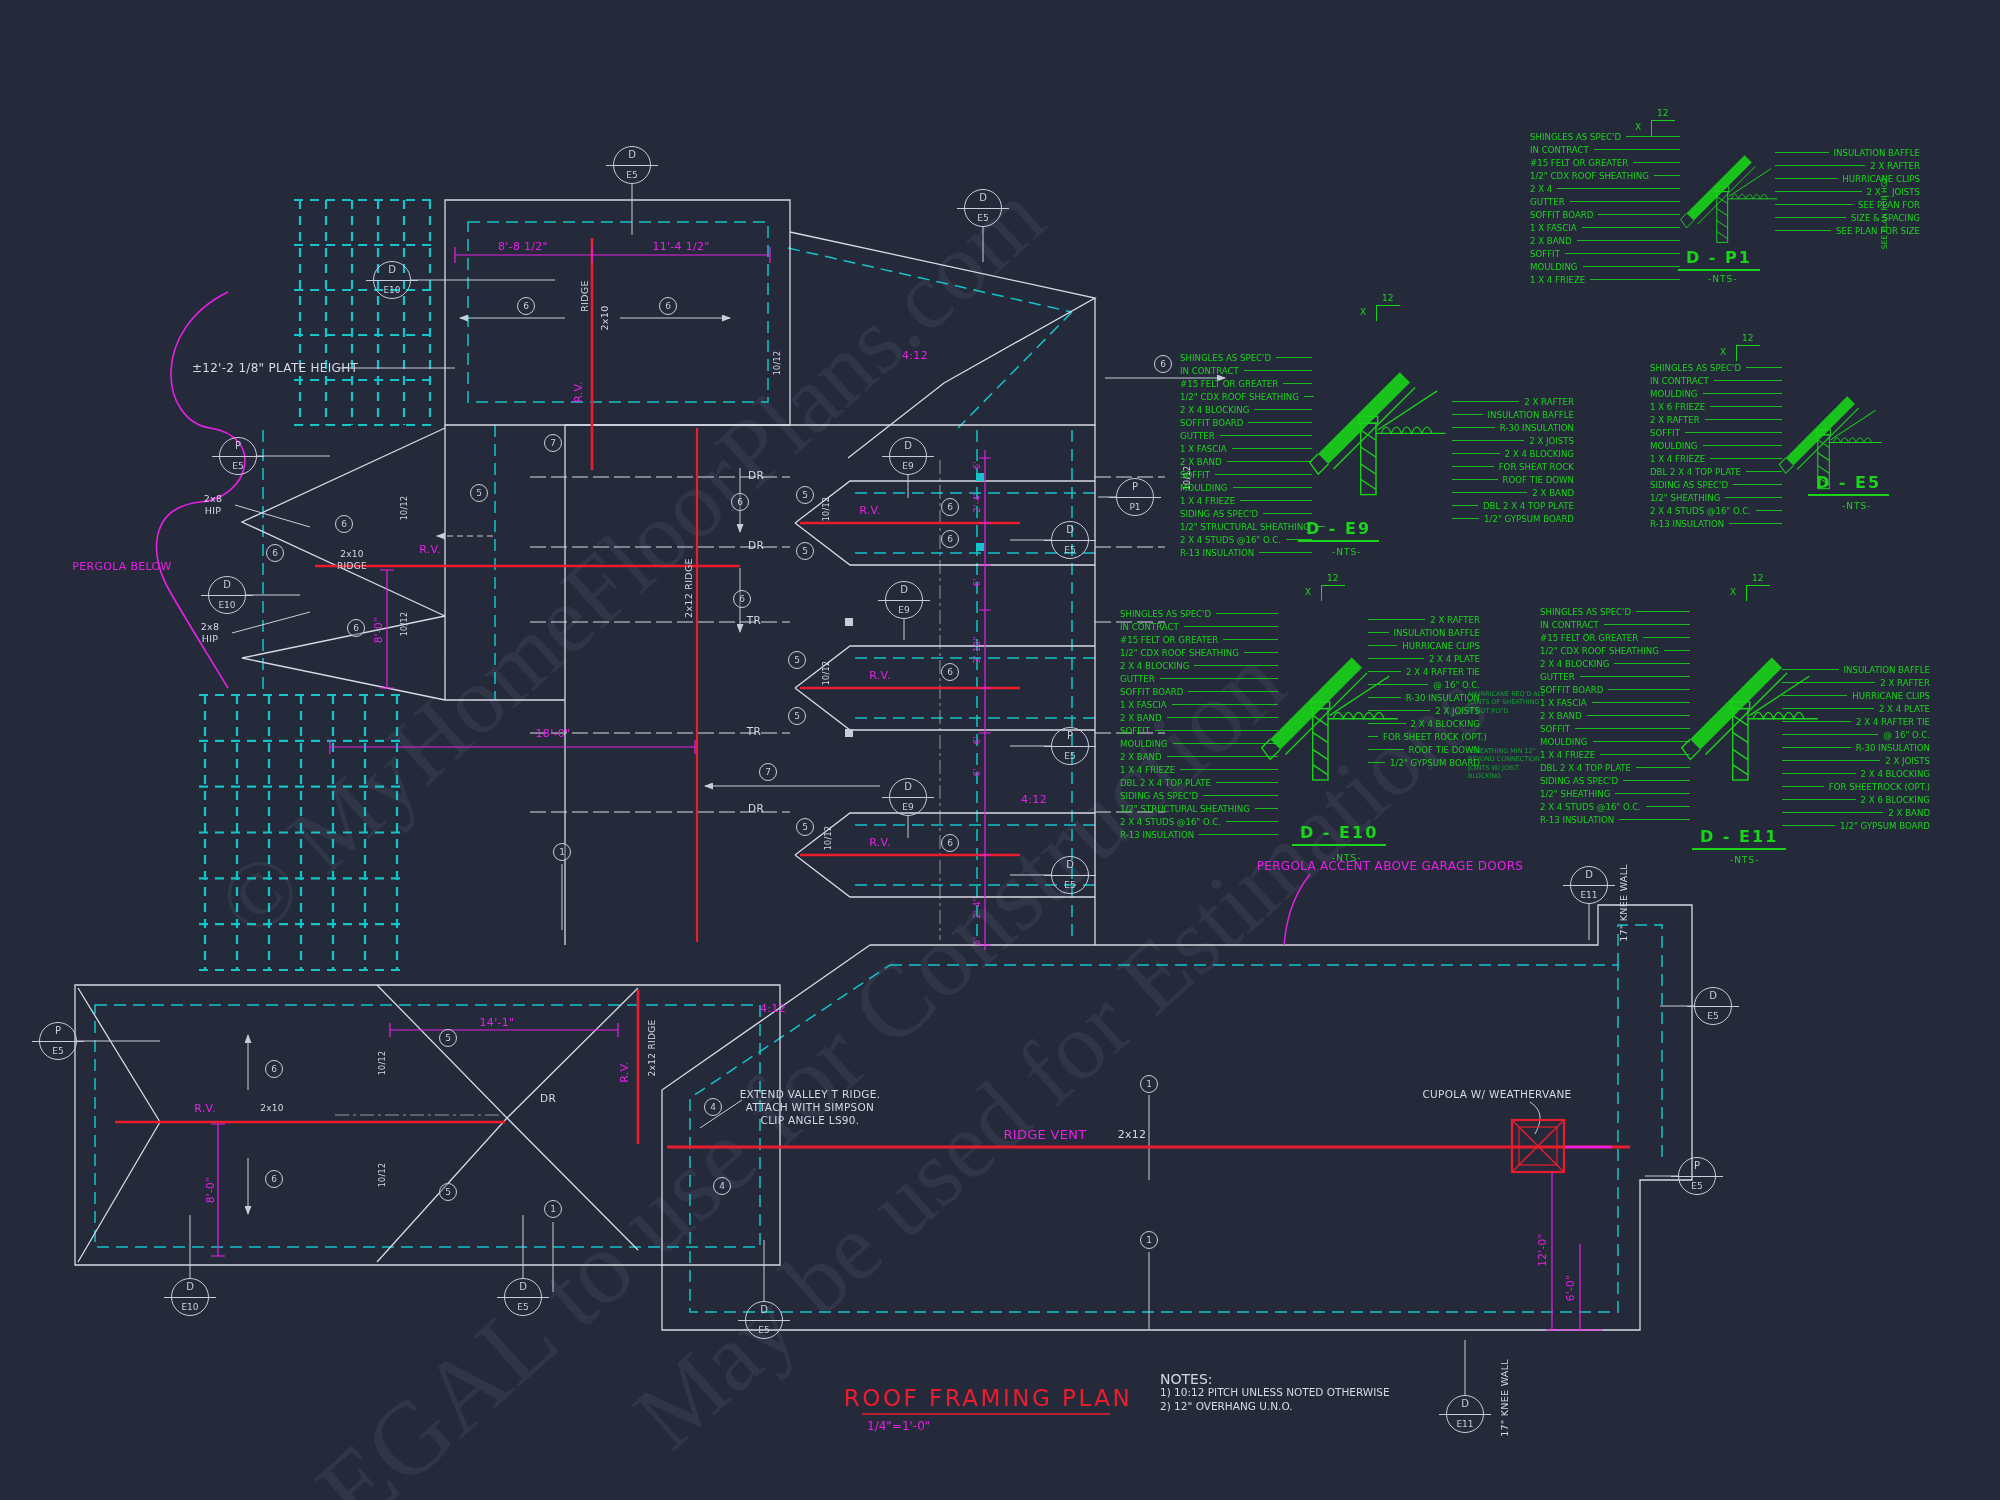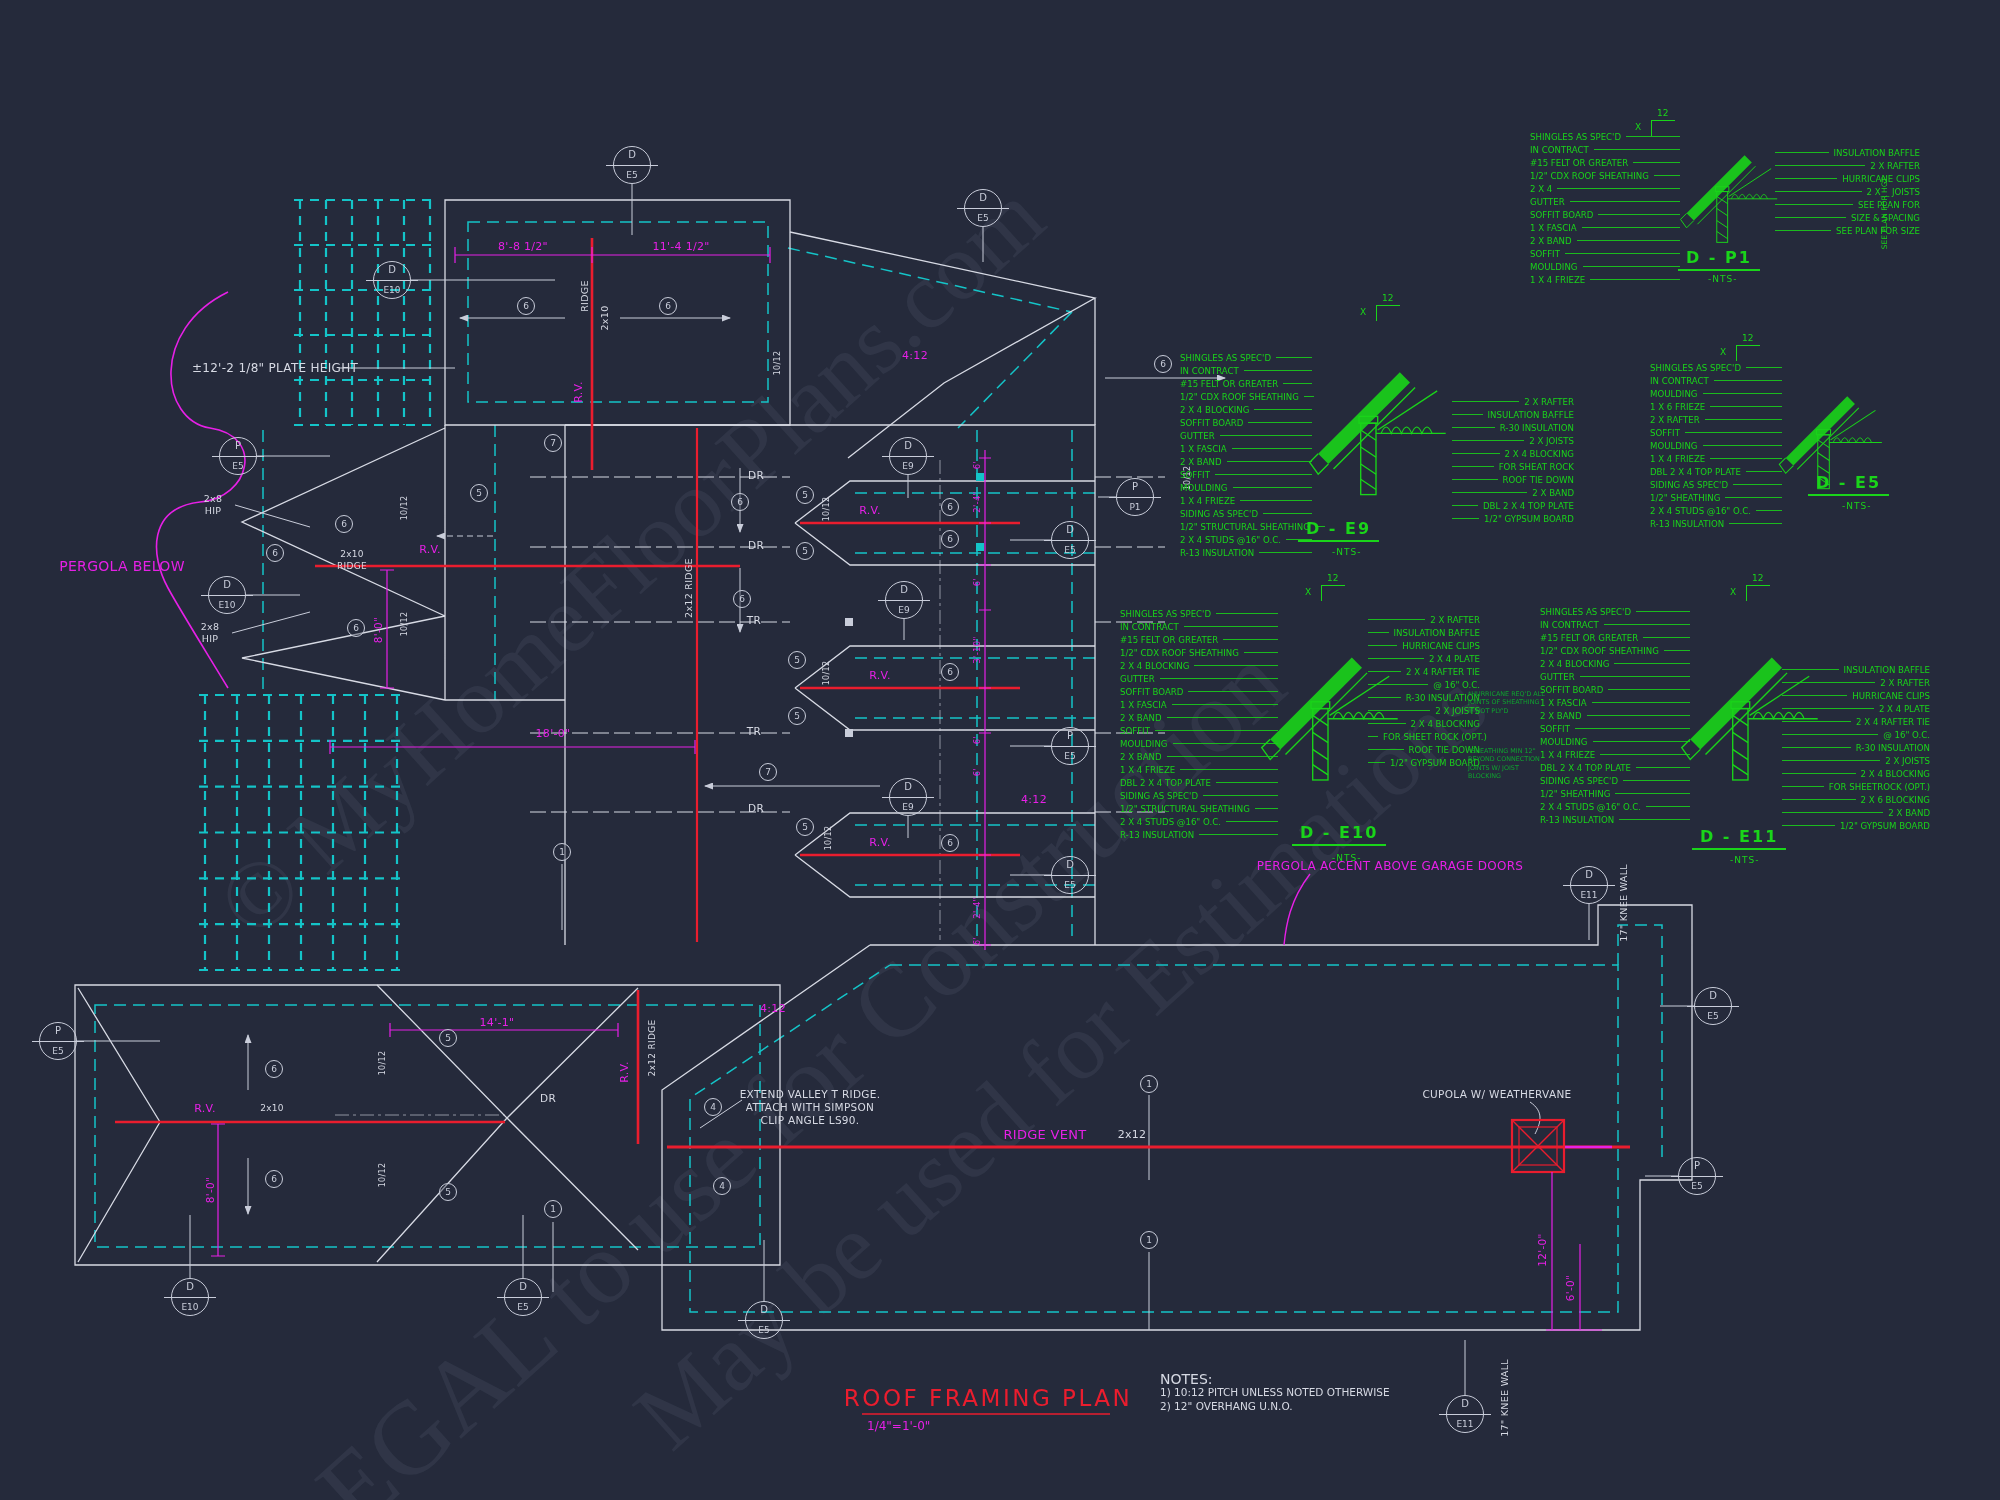--- a/index.html
+++ b/index.html
@@ -205,21 +205,21 @@
       <path d="M1565,1147 H1612" stroke-width="2.4"></path>
       <path d="M228,292 C150,330 160,420 210,428 C265,436 250,498 200,502 C148,508 150,555 168,588 C180,610 205,650 228,688" stroke-width="1.6"></path>
       <path d="M1310,874 C1290,900 1286,925 1284,945" stroke-width="1.4"></path>
     </g>
 
     <path d="M862,1414 H1110" stroke="#ea1d2e" stroke-width="1.6"></path>
   </svg>
 
   <div id="ann-layer" style="position:absolute;inset:0">
       <span class="ann w" style="left: 275px; top: 368px; font-size: 12px;">±12'-2 1/8" PLATE HEIGHT</span>
-      <span class="ann m" style="left: 122px; top: 566px; font-size: 14px;">PERGOLA BELOW</span>
+      <span class="ann m" style="left: 122px; top: 566px; font-size: 11px;">PERGOLA BELOW</span>
       <span class="ann w" style="left: 213px; top: 498px; font-size: 9.5px;">2x8</span>
       <span class="ann w" style="left: 213px; top: 510px; font-size: 9.5px;">HIP</span>
       <span class="ann w" style="left: 210px; top: 626px; font-size: 9.5px;">2x8</span>
       <span class="ann w" style="left: 210px; top: 638px; font-size: 9.5px;">HIP</span>
       <span class="ann m" style="left: 523px; top: 246px; font-size: 11px;">8'-8 1/2"</span>
       <span class="ann m" style="left: 681px; top: 246px; font-size: 11px;">11'-4 1/2"</span>
       <span class="ann w r90" style="left: 584px; top: 296px; font-size: 9.5px;">RIDGE</span>
       <span class="ann w r90" style="left: 604px; top: 318px; font-size: 9.5px;">2x10</span>
       <span class="ann m r90" style="left: 578px; top: 392px; font-size: 11px;">R.V.</span>
       <span class="ann w" style="left: 352px; top: 554px; font-size: 9px;">2x10</span>

